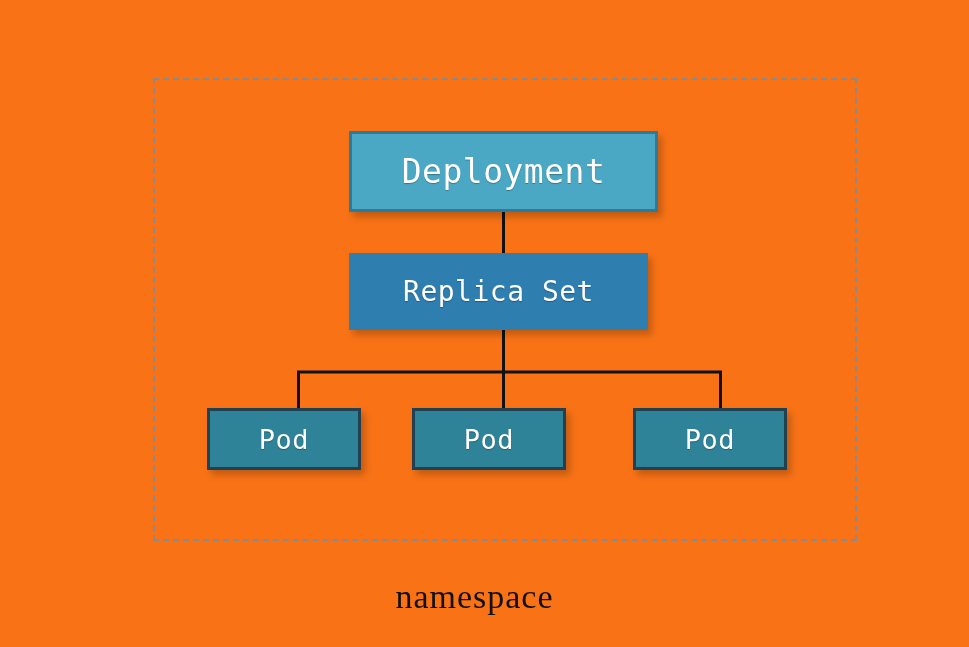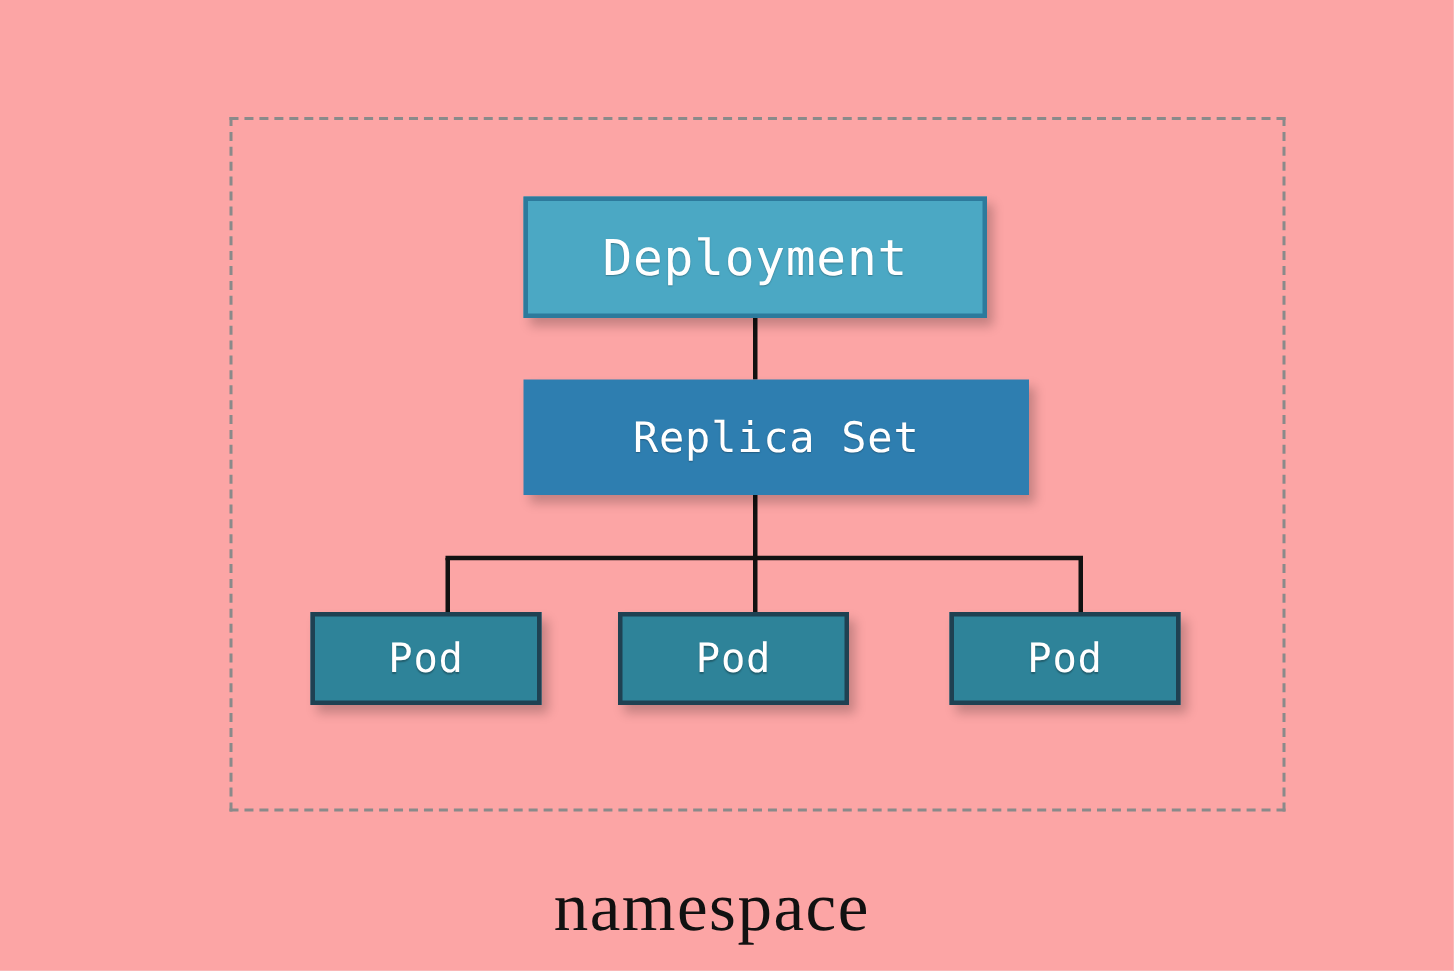--- a/index.html
+++ b/index.html
@@ -12,21 +12,21 @@
     height: 647px;
     background: #f2f2f2;
     font-family: "Liberation Serif", "DejaVu Serif", serif;
     overflow: hidden;
   }
 
   #canvas {
     position: relative;
     width: 969px;
     height: 647px;
-    background: #fca5a5;
+    background: #f97316;
   }
 
   
   .namespace-box {
     position: absolute;
     left: 153px;
     top: 78px;
     width: 704px;
     height: 463px;
     box-sizing: border-box;
@@ -65,21 +65,21 @@
     width: 309px;
     height: 81px;
     background: #4ba8c4;
     border: 3px solid #2d7a9c;
     font-size: 33px;
   }
 
   .node-replicaset {
     left: 349px;
     top: 253px;
-    width: 337px;
+    width: 299px;
     height: 77px;
     background: #2e7eb0;
     border: 3px solid #1f4d६e;
     border-color: #1f4d6e;
     font-size: 28px;
   }
 
   .node-pod {
     top: 408px;
     width: 154px;
@@ -95,21 +95,21 @@
 
   
   .namespace-label {
     position: absolute;
     left: 0;
     top: 578px;
     width: 949px;
     text-align: center;
     color: #111111;
     font-family: "Liberation Serif", "DejaVu Serif", serif;
-    font-size: 46px;
+    font-size: 34px;
     letter-spacing: 1px;
   }
 </style>
 </head>
 <body>
 
 <div id="canvas">
 
   <div class="namespace-box"></div>
 

